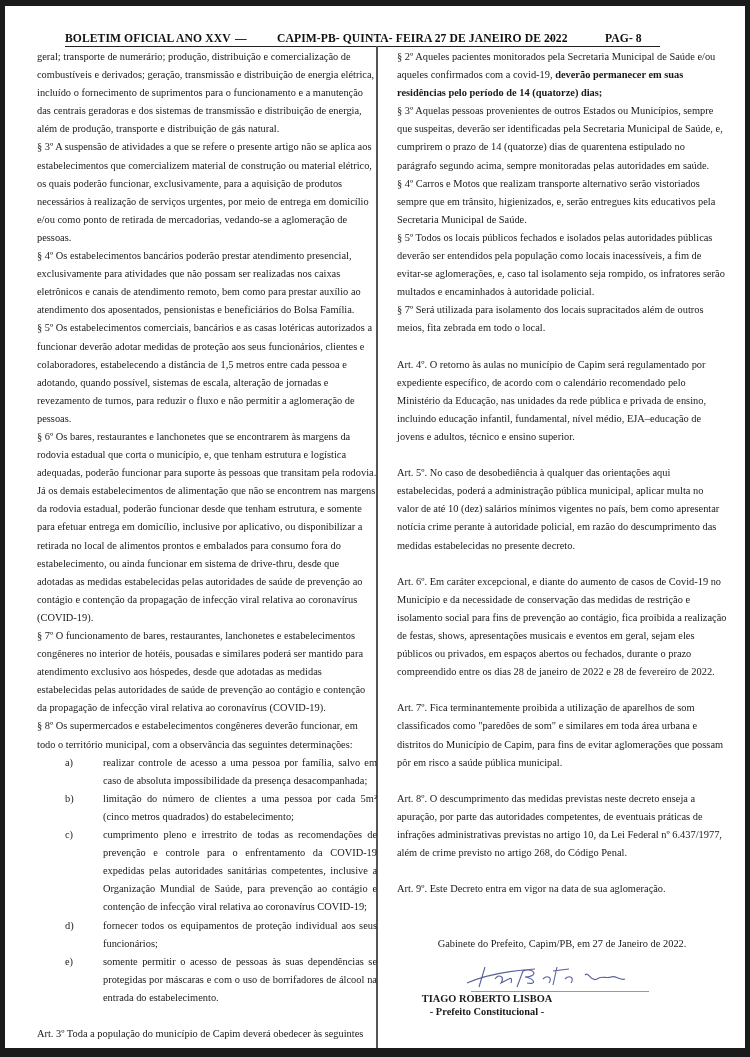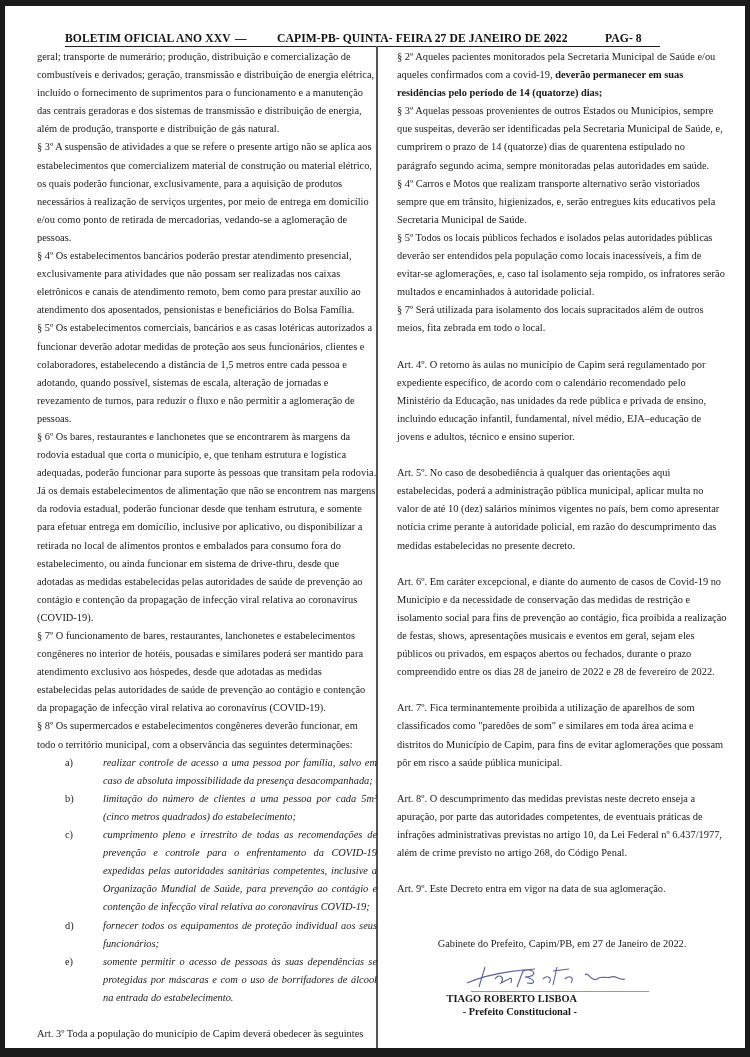--- a/index.html
+++ b/index.html
@@ -32,29 +32,29 @@
   .col {
     position: absolute; top: 42px; font-size: 10.4px; line-height: 18.1px;
   }
   .col-left { left: 32px; width: 340px; }
   .col-right { left: 381px; width: 330px; margin-left: 11px; }
   .col p { margin: 0; }
   .gap { height: 18.1px; }
   .items { margin: 0; padding: 0; list-style: none; }
   .items li { display: flex; text-align: justify; }
   .items .lbl { width: 38px; flex: none; padding-left: 28px; box-sizing: content-box; }
-  .items .txt { flex: 1; padding-left: 0; font-style: italic; }
+  .items .txt { flex: 1; padding-left: 0; }
   .items li + li { margin-top: 0; }
   .bold { font-weight: bold; }
   .sign-date { text-align: center; margin-top: 0; }
   .signature {
     position: relative; height: 30px; margin-left: 68px; width: 180px;
   }
   .signature svg { position: absolute; left: 0; top: 0; }
-  .sig-name { text-align: right; font-weight: bold; line-height: 13px; margin-left: 58px; width: 180px; }
+  .sig-name { text-align: center; font-weight: bold; line-height: 13px; margin-left: 58px; width: 180px; }
   .sig-line { margin-left: 74px; width: 178px; height: 1px; background: #999; }
 </style>
 </head>
 <body>
 
 <div class="page">
 
   <div class="header">
     <span class="h1">BOLETIM OFICIAL  ANO XXV</span><span class="h2">—</span><span class="h3">CAPIM-PB- QUINTA- FEIRA 27 DE JANEIRO DE 2022</span><span class="h4">-</span><span>PAG- 8</span>
   </div>
@@ -102,21 +102,21 @@
     <p>§ 4º Carros e Motos que realizam transporte alternativo serão vistoriados sempre que em trânsito, higienizados, e, serão entregues kits educativos pela Secretaria Municipal de Saúde.</p>
     <p>§ 5º Todos os locais públicos fechados e isolados pelas autoridades públicas deverão ser entendidos pela população como locais inacessíveis, a fim de evitar-se aglomerações, e, caso tal isolamento seja rompido, os infratores serão multados e encaminhados à autoridade policial.</p>
     <p>§ 7º Será utilizada para isolamento dos locais supracitados além de outros meios, fita zebrada em todo o local.</p>
     <div class="gap"></div>
     <p>Art. 4º. O retorno às aulas no município de Capim será regulamentado por expediente específico, de acordo com o calendário recomendado pelo Ministério da Educação, nas unidades da rede pública e privada de ensino, incluindo educação infantil, fundamental, nível médio, EJA–educação de jovens e adultos, técnico e ensino superior.</p>
     <div class="gap"></div>
     <p>Art. 5º. No caso de desobediência à qualquer das orientações aqui estabelecidas, poderá a administração pública municipal, aplicar multa no valor de até 10 (dez) salários mínimos vigentes no país, bem como apresentar notícia crime perante à autoridade policial, em razão do descumprimento das medidas estabelecidas no presente decreto.</p>
     <div class="gap"></div>
     <p>Art. 6º. Em caráter excepcional, e diante do aumento de casos de Covid-19 no Município e da necessidade de conservação das medidas de restrição e isolamento social para fins de prevenção ao contágio, fica proibida a realização de festas, shows, apresentações musicais e eventos em geral, sejam eles públicos ou privados, em espaços abertos ou fechados, durante o prazo compreendido entre os dias 28 de janeiro de 2022 e 28 de fevereiro de 2022.</p>
     <div class="gap"></div>
-    <p>Art. 7º. Fica terminantemente proibida a utilização de aparelhos de som classificados como "paredões de som" e similares em toda área acima e distritos do Município de Capim, para fins de evitar aglomerações que possam pôr em risco a saúde pública municipal.</p>
+    <p>Art. 7º. Fica terminantemente proibida a utilização de aparelhos de som classificados como "paredões de som" e similares em toda área urbana e distritos do Município de Capim, para fins de evitar aglomerações que possam pôr em risco a saúde pública municipal.</p>
     <div class="gap"></div>
     <p>Art. 8º. O descumprimento das medidas previstas neste decreto enseja a apuração, por parte das autoridades competentes, de eventuais práticas de infrações administrativas previstas no artigo 10, da Lei Federal nº 6.437/1977, além de crime previsto no artigo 268, do Código Penal.</p>
     <div class="gap"></div>
     <p>Art. 9º. Este Decreto entra em vigor na data de sua aglomeração.</p>
     <div class="gap"></div>
     <div class="gap"></div>
     <p class="sign-date">Gabinete do Prefeito, Capim/PB, em 27 de Janeiro de 2022.</p>
     <div class="gap" style="height:8px"></div>
     <div class="signature">
       <svg width="180" height="30" viewBox="0 0 180 30">

